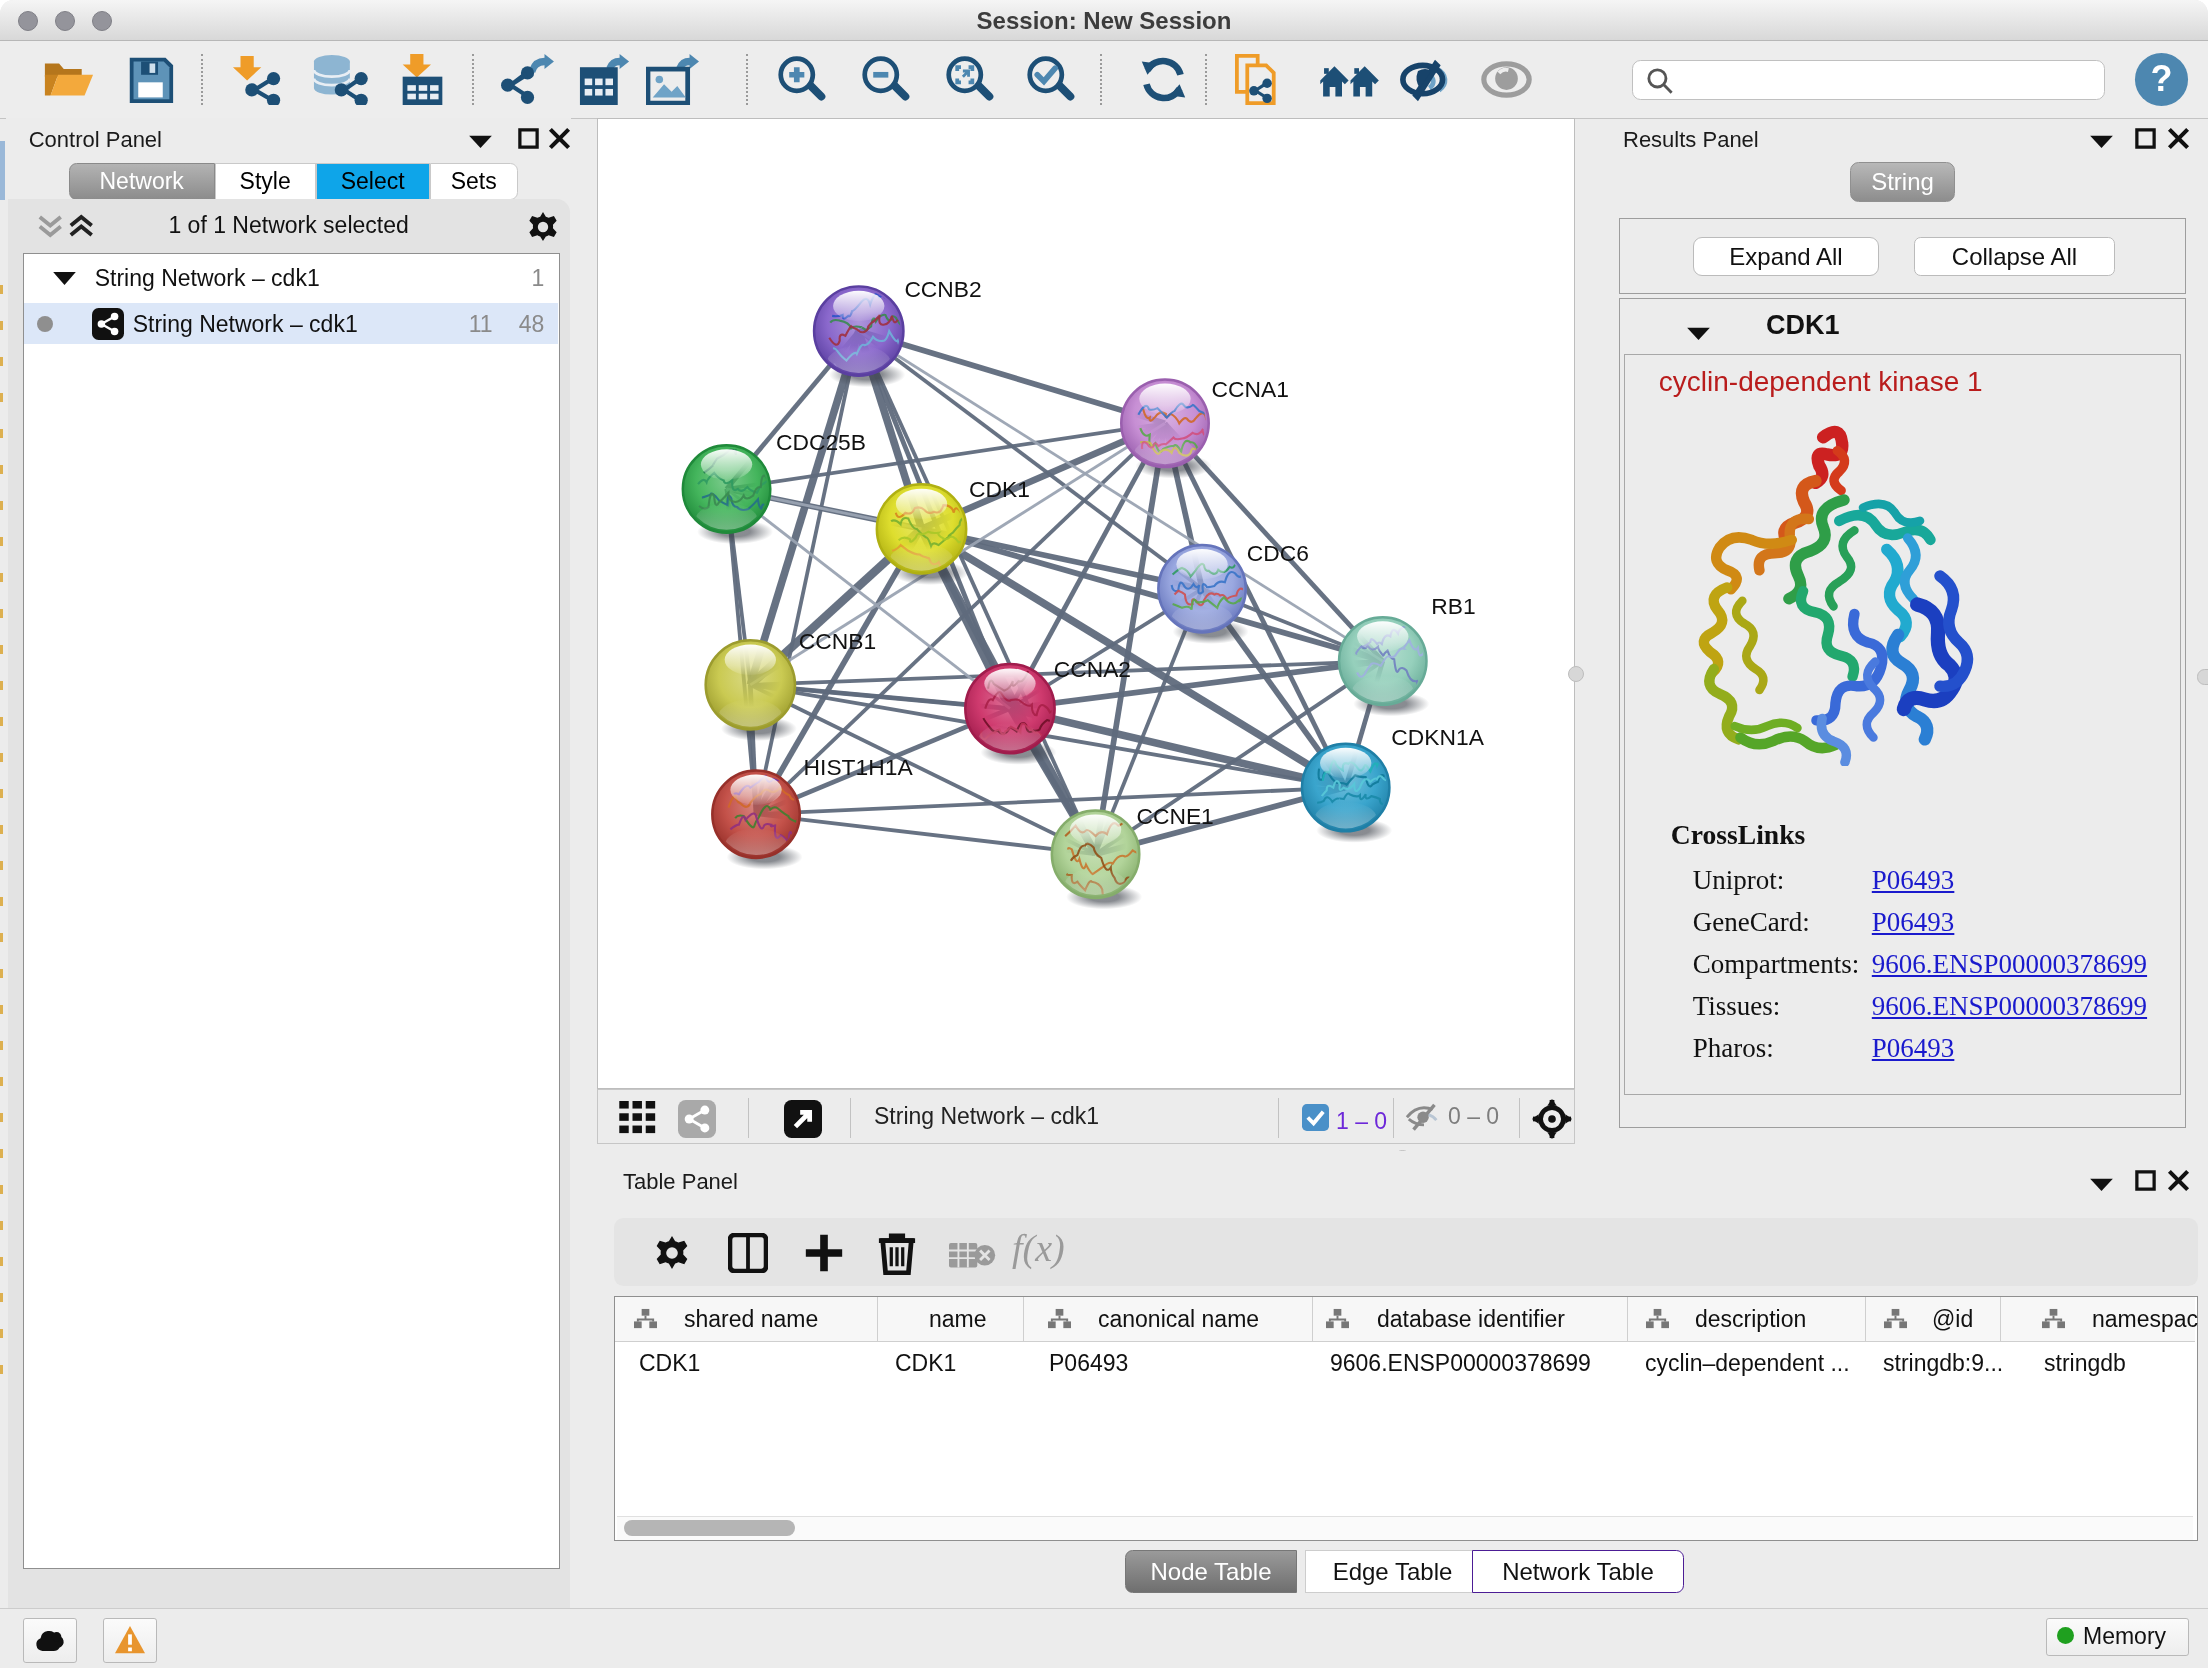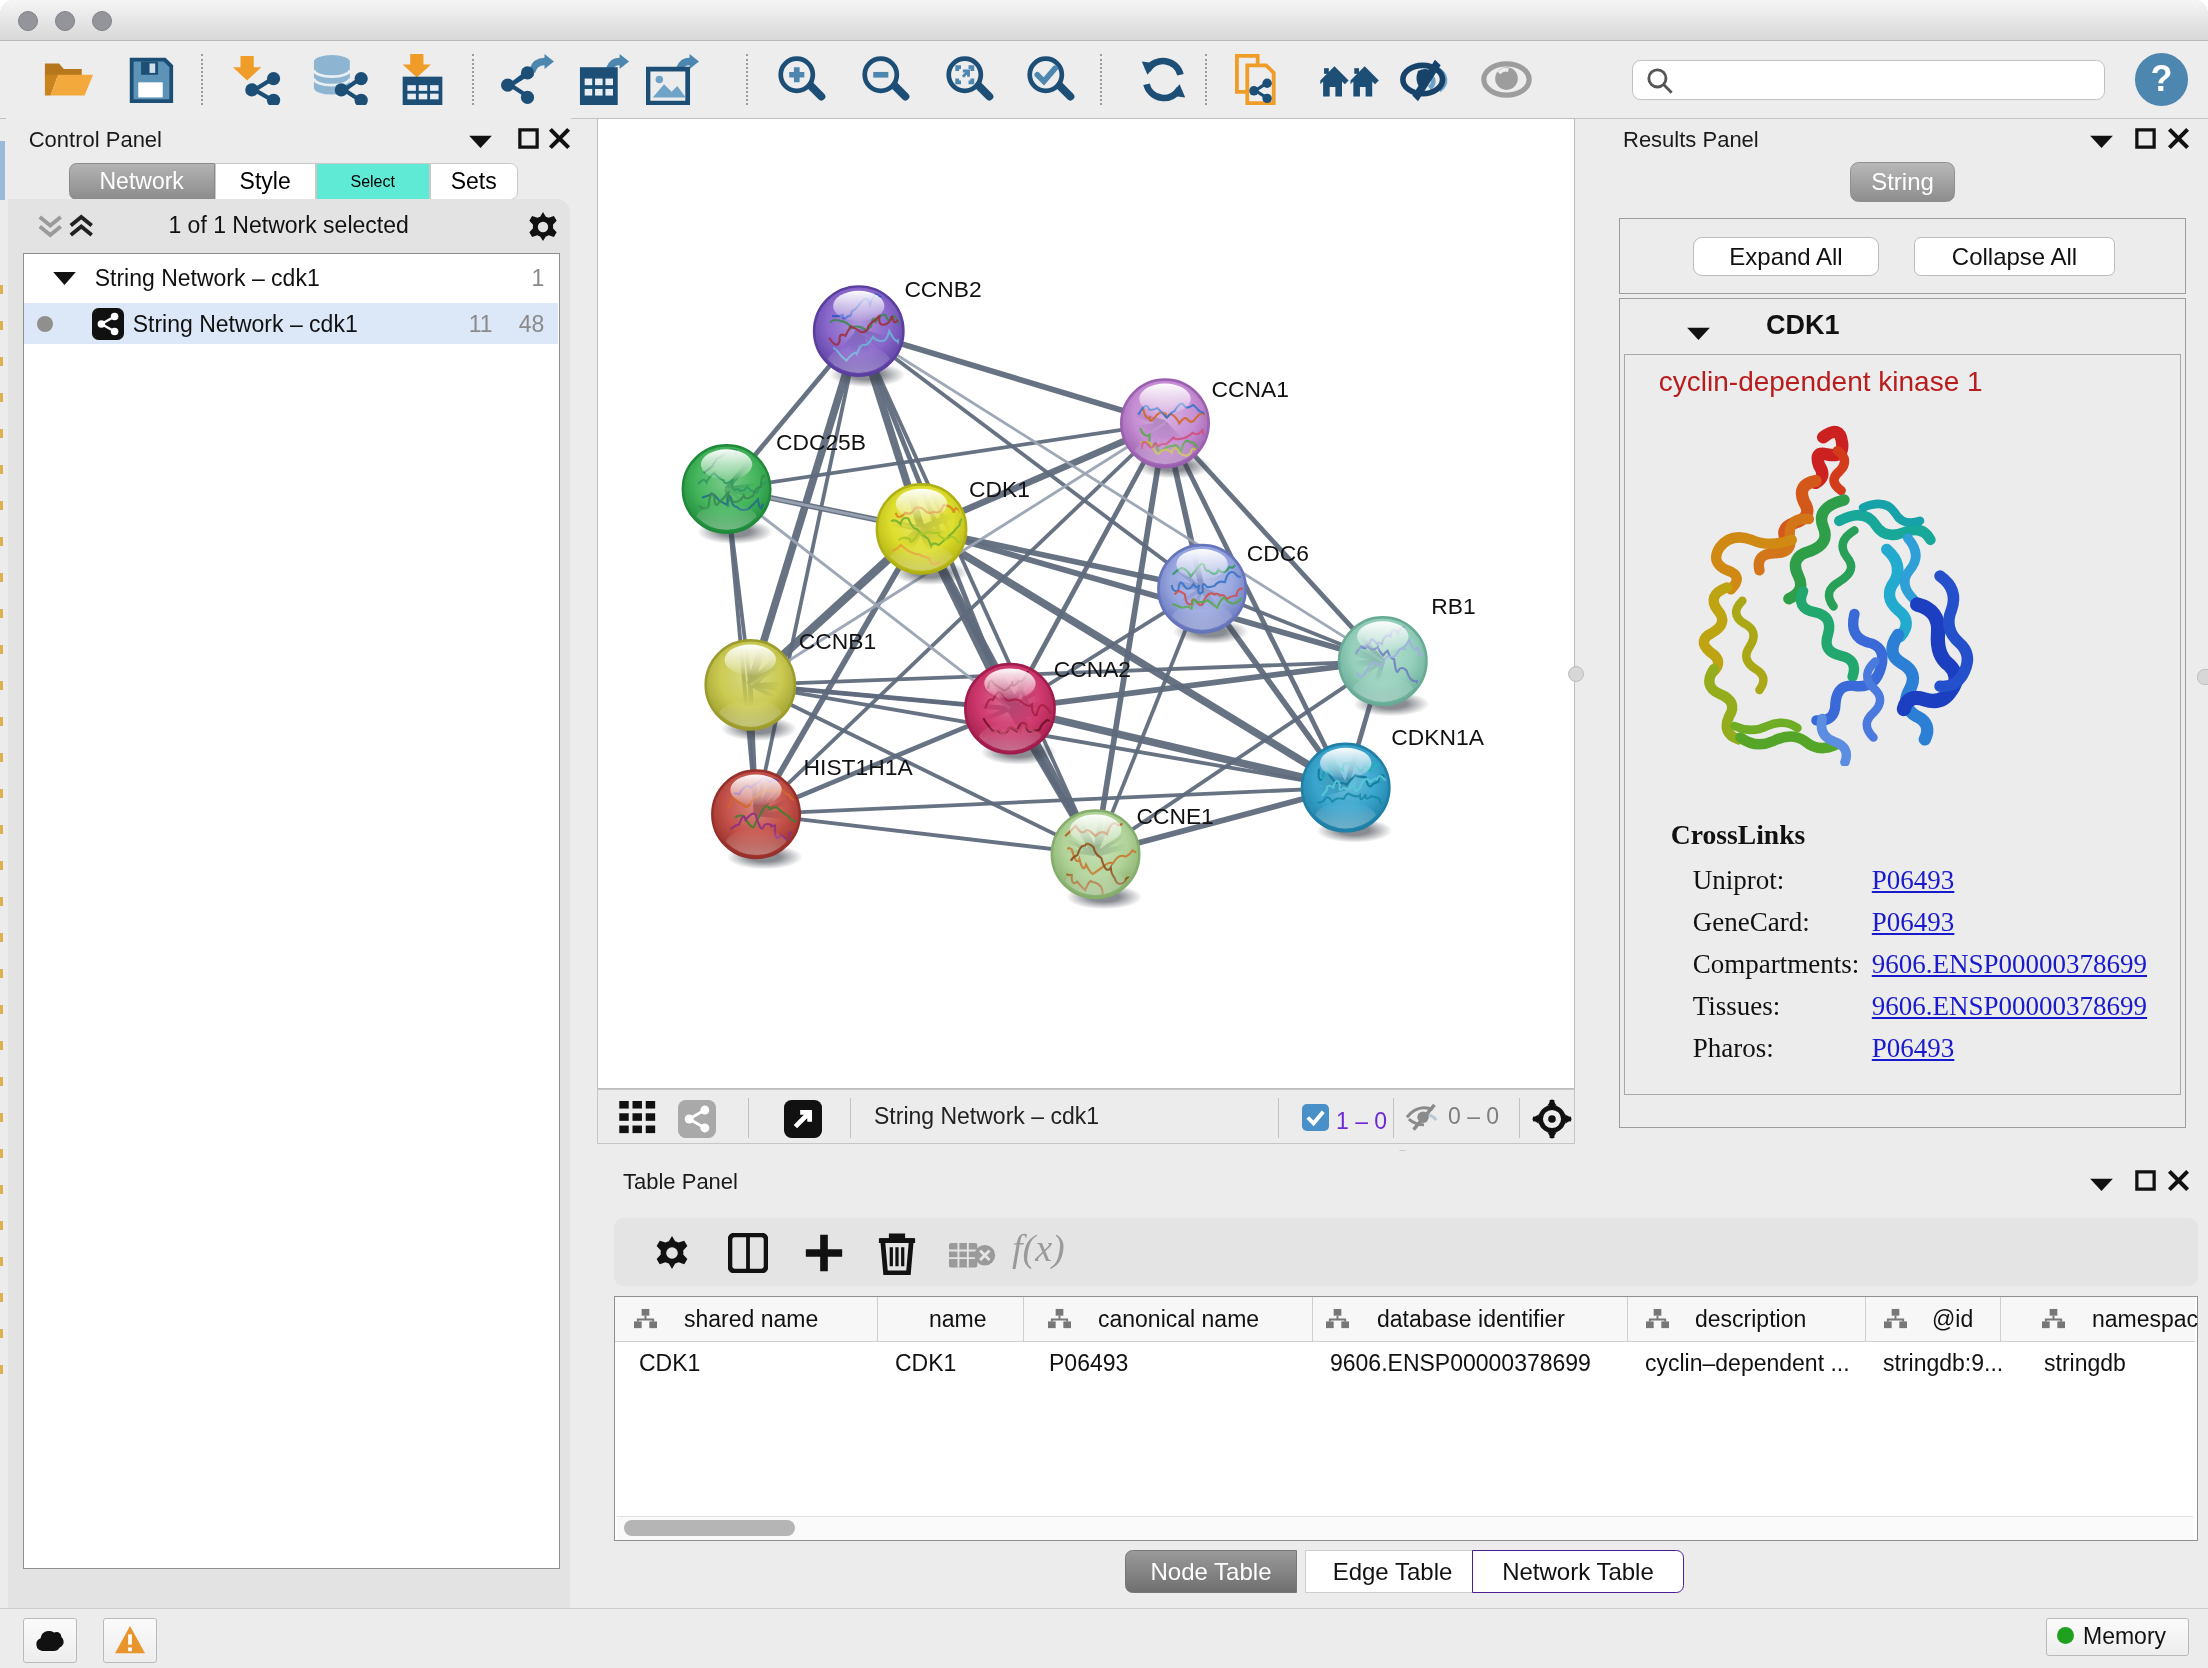--- a/index.html
+++ b/index.html
@@ -40,20 +40,21 @@
   .panel-title{font-size:22px;color:#1a1a1a;}
 </style>
 </head>
 <body>
 <div id="win">
 
   <div id="titlebar">
     <div class="tl" style="left:18px;"></div>
     <div class="tl" style="left:55px;"></div>
     <div class="tl" style="left:92px;"></div>
+    <div id="title">Session: New Session</div>
   </div>
 
   <div id="toolbar">
 
     <svg class="ticon" style="left:42px" width="53" height="51" viewBox="0 0 56 54">
       <path d="M3 10 h15 l5 6 h19 v8 H3 Z" fill="#b5761c"></path>
       <path d="M3 10 v34 h6 l8-22 h-14 Z" fill="#c9831f"></path>
       <path d="M9 44 L17 22 h37 L45 44 Z" fill="#f3a93c"></path>
     </svg>
 
@@ -245,21 +246,21 @@
       </svg>
     <svg class="abs" style="left:511px;top:8.6px" width="23" height="23" viewBox="0 0 24 24">
         <rect x="3" y="3" width="18" height="18" fill="none" stroke="#111" stroke-width="3.4"></rect>
       </svg>
     <svg class="abs" style="left:542px;top:8.6px" width="23" height="23" viewBox="0 0 24 24">
         <path d="M4 1 L12 9 L20 1 L23 4 L15 12 L23 20 L20 23 L12 15 L4 23 L1 20 L9 12 L1 4 Z" fill="#111"></path>
       </svg>
 
     <div class="abs" style="left:63px;top:45px;width:146px;height:37px;background:linear-gradient(#b3b3b3,#8c8c8c);border:1px solid #8a8a8a;border-radius:7.6px 0 0 7.6px;box-sizing:border-box;color:#fff;font-size:23px;text-align:center;line-height:35px;">Network</div>
     <div class="abs" style="left:209px;top:45px;width:101px;height:37px;background:#fff;border:1px solid #c9c9c9;box-sizing:border-box;font-size:23px;text-align:center;line-height:35px;">Style</div>
-    <div class="abs" style="left:310px;top:45px;width:114px;height:37px;background:#5eead4;border:1px solid #c9c9c9;box-sizing:border-box;font-size:16px;text-align:center;line-height:35px;">Select</div>
+    <div class="abs" style="left:310px;top:45px;width:114px;height:37px;background:#0ea5e9;border:1px solid #c9c9c9;box-sizing:border-box;font-size:23px;text-align:center;line-height:35px;">Select</div>
     <div class="abs" style="left:424px;top:45px;width:88px;height:37px;background:#fff;border:1px solid #c9c9c9;border-radius:0 7.6px 7.6px 0;box-sizing:border-box;font-size:23px;text-align:center;line-height:35px;">Sets</div>
 
     <div class="abs" style="left:1.9px;top:81px;width:562px;height:1409px;background:#e3e3e3;border-radius:0 13.3px 0 0;"></div>
 
     <div class="abs" style="left:1.9px;top:81px;width:562px;height:54px;">
       <svg class="abs" style="left:28.5px;top:15px" width="28.5" height="25" viewBox="0 0 30 26">
           <g fill="none" stroke="#9a9a9a" stroke-width="4">
             <path d="M4 3 l11 9 11-9"></path>
             <path d="M4 13 l11 9 11-9"></path>
           </g>

